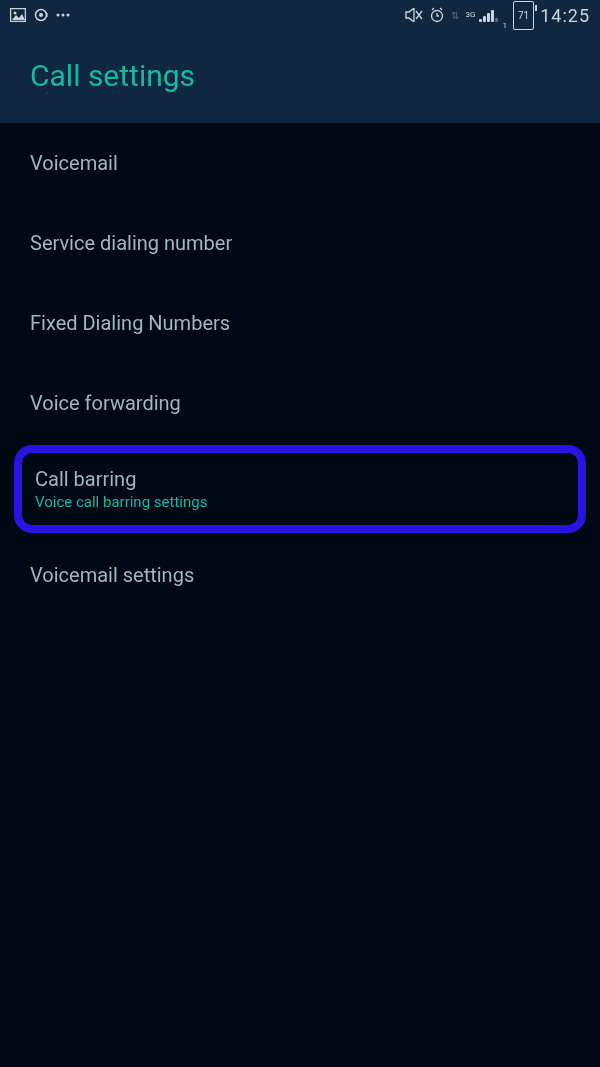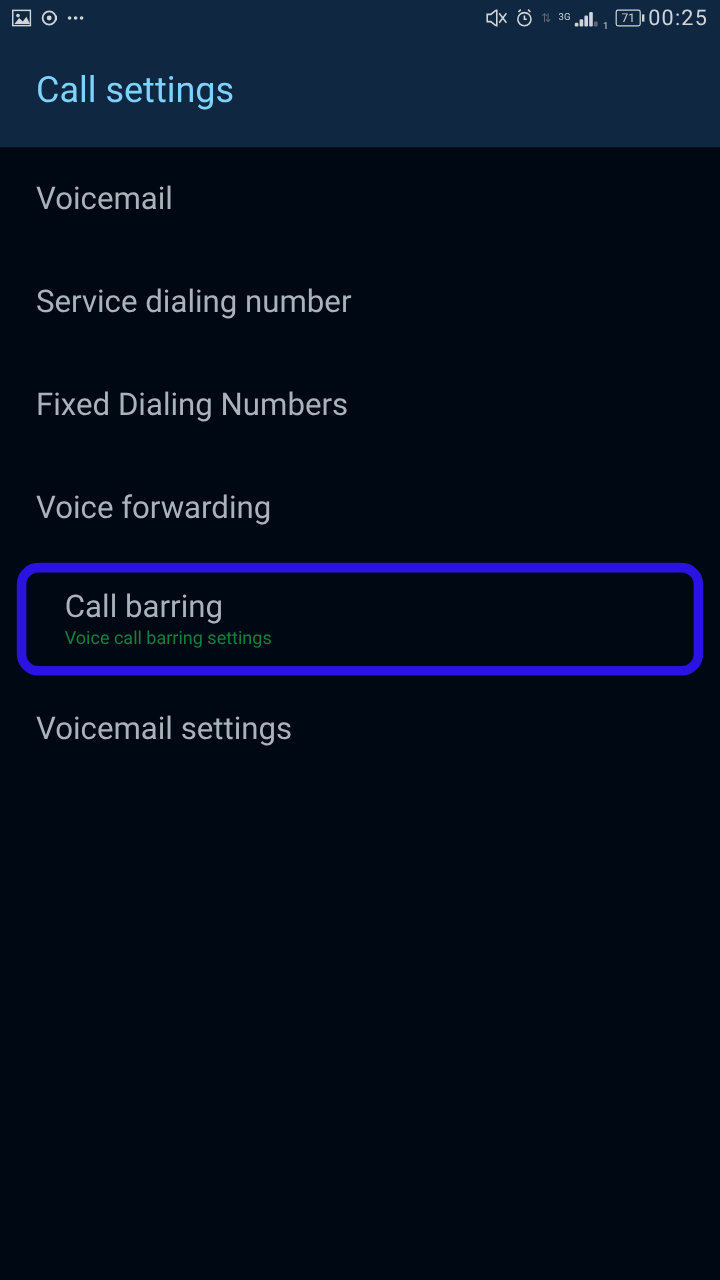--- a/index.html
+++ b/index.html
@@ -35,21 +35,21 @@
       font-size: 18px;
       font-weight: 400;
       letter-spacing: 1px;
     }
     .battery-box {
       display: inline-flex;
       align-items: center;
       border: 1.5px solid #d0d5da;
       border-radius: 2px;
       padding: 0 4px;
-      height: 14px;
+      height: 29px;
       font-size: 10px;
       position: relative;
       text-align: center;
     }
     .battery-box::after {
       content: '';
       position: absolute;
       right: -4px;
       top: 3px;
       width: 2px;
@@ -74,49 +74,49 @@
     .signal-bars span:nth-child(5){height:4px;background:#667}
     .tiny-3g { font-size: 8px; line-height: 8px; margin-right: -2px; }
     .tiny-sub { font-size: 8px; align-self: flex-end; margin-left: -2px; }
     .header {
       background: #0f2740;
       padding: 28px 30px 30px;
     }
     .header-title {
       font-size: 30px;
       font-weight: 400;
-      color: #7dd3fc;
+      color: #14b8a6;
     }
     .list {
       background: #000814;
     }
     .list-item {
       padding: 28px 30px;
       display: flex;
       flex-direction: column;
       justify-content: center;
     }
     .list-item-title {
-      font-size: 26px;
+      font-size: 20px;
       font-weight: 400;
       color: #aab2bb;
     }
     .list-item-sub {
       font-size: 15px;
-      color: #15803d;
+      color: #14b8a6;
       margin-top: 2px;
     }
     .highlight-wrap {
       position: relative;
       margin: 2px 14px;
     }
     .highlight-wrap .list-item {
       border: 8px solid #2a12e0;
       border-radius: 18px;
-      padding: 14px 32px;
+      padding: 14px 13px;
     }
     .icon { display: inline-flex; }
   </style>
 </head>
 <body>
 
 <div class="status-bar">
   <div class="status-left">
     <span class="icon">
       <svg width="16" height="14" viewBox="0 0 16 14">
@@ -160,21 +160,21 @@
         <span></span>
         <span></span>
         <span></span>
         <span></span>
         <span></span>
       </span>
     <span class="tiny-sub">1</span>
     <span class="battery-box">
         <span>71</span>
       </span>
-    <span class="status-time">00:25</span>
+    <span class="status-time">14:25</span>
   </div>
 </div>
 
 <div class="header">
   <div class="header-title">Call settings</div>
 </div>
 
 <div class="list">
 
   <div class="list-item">

